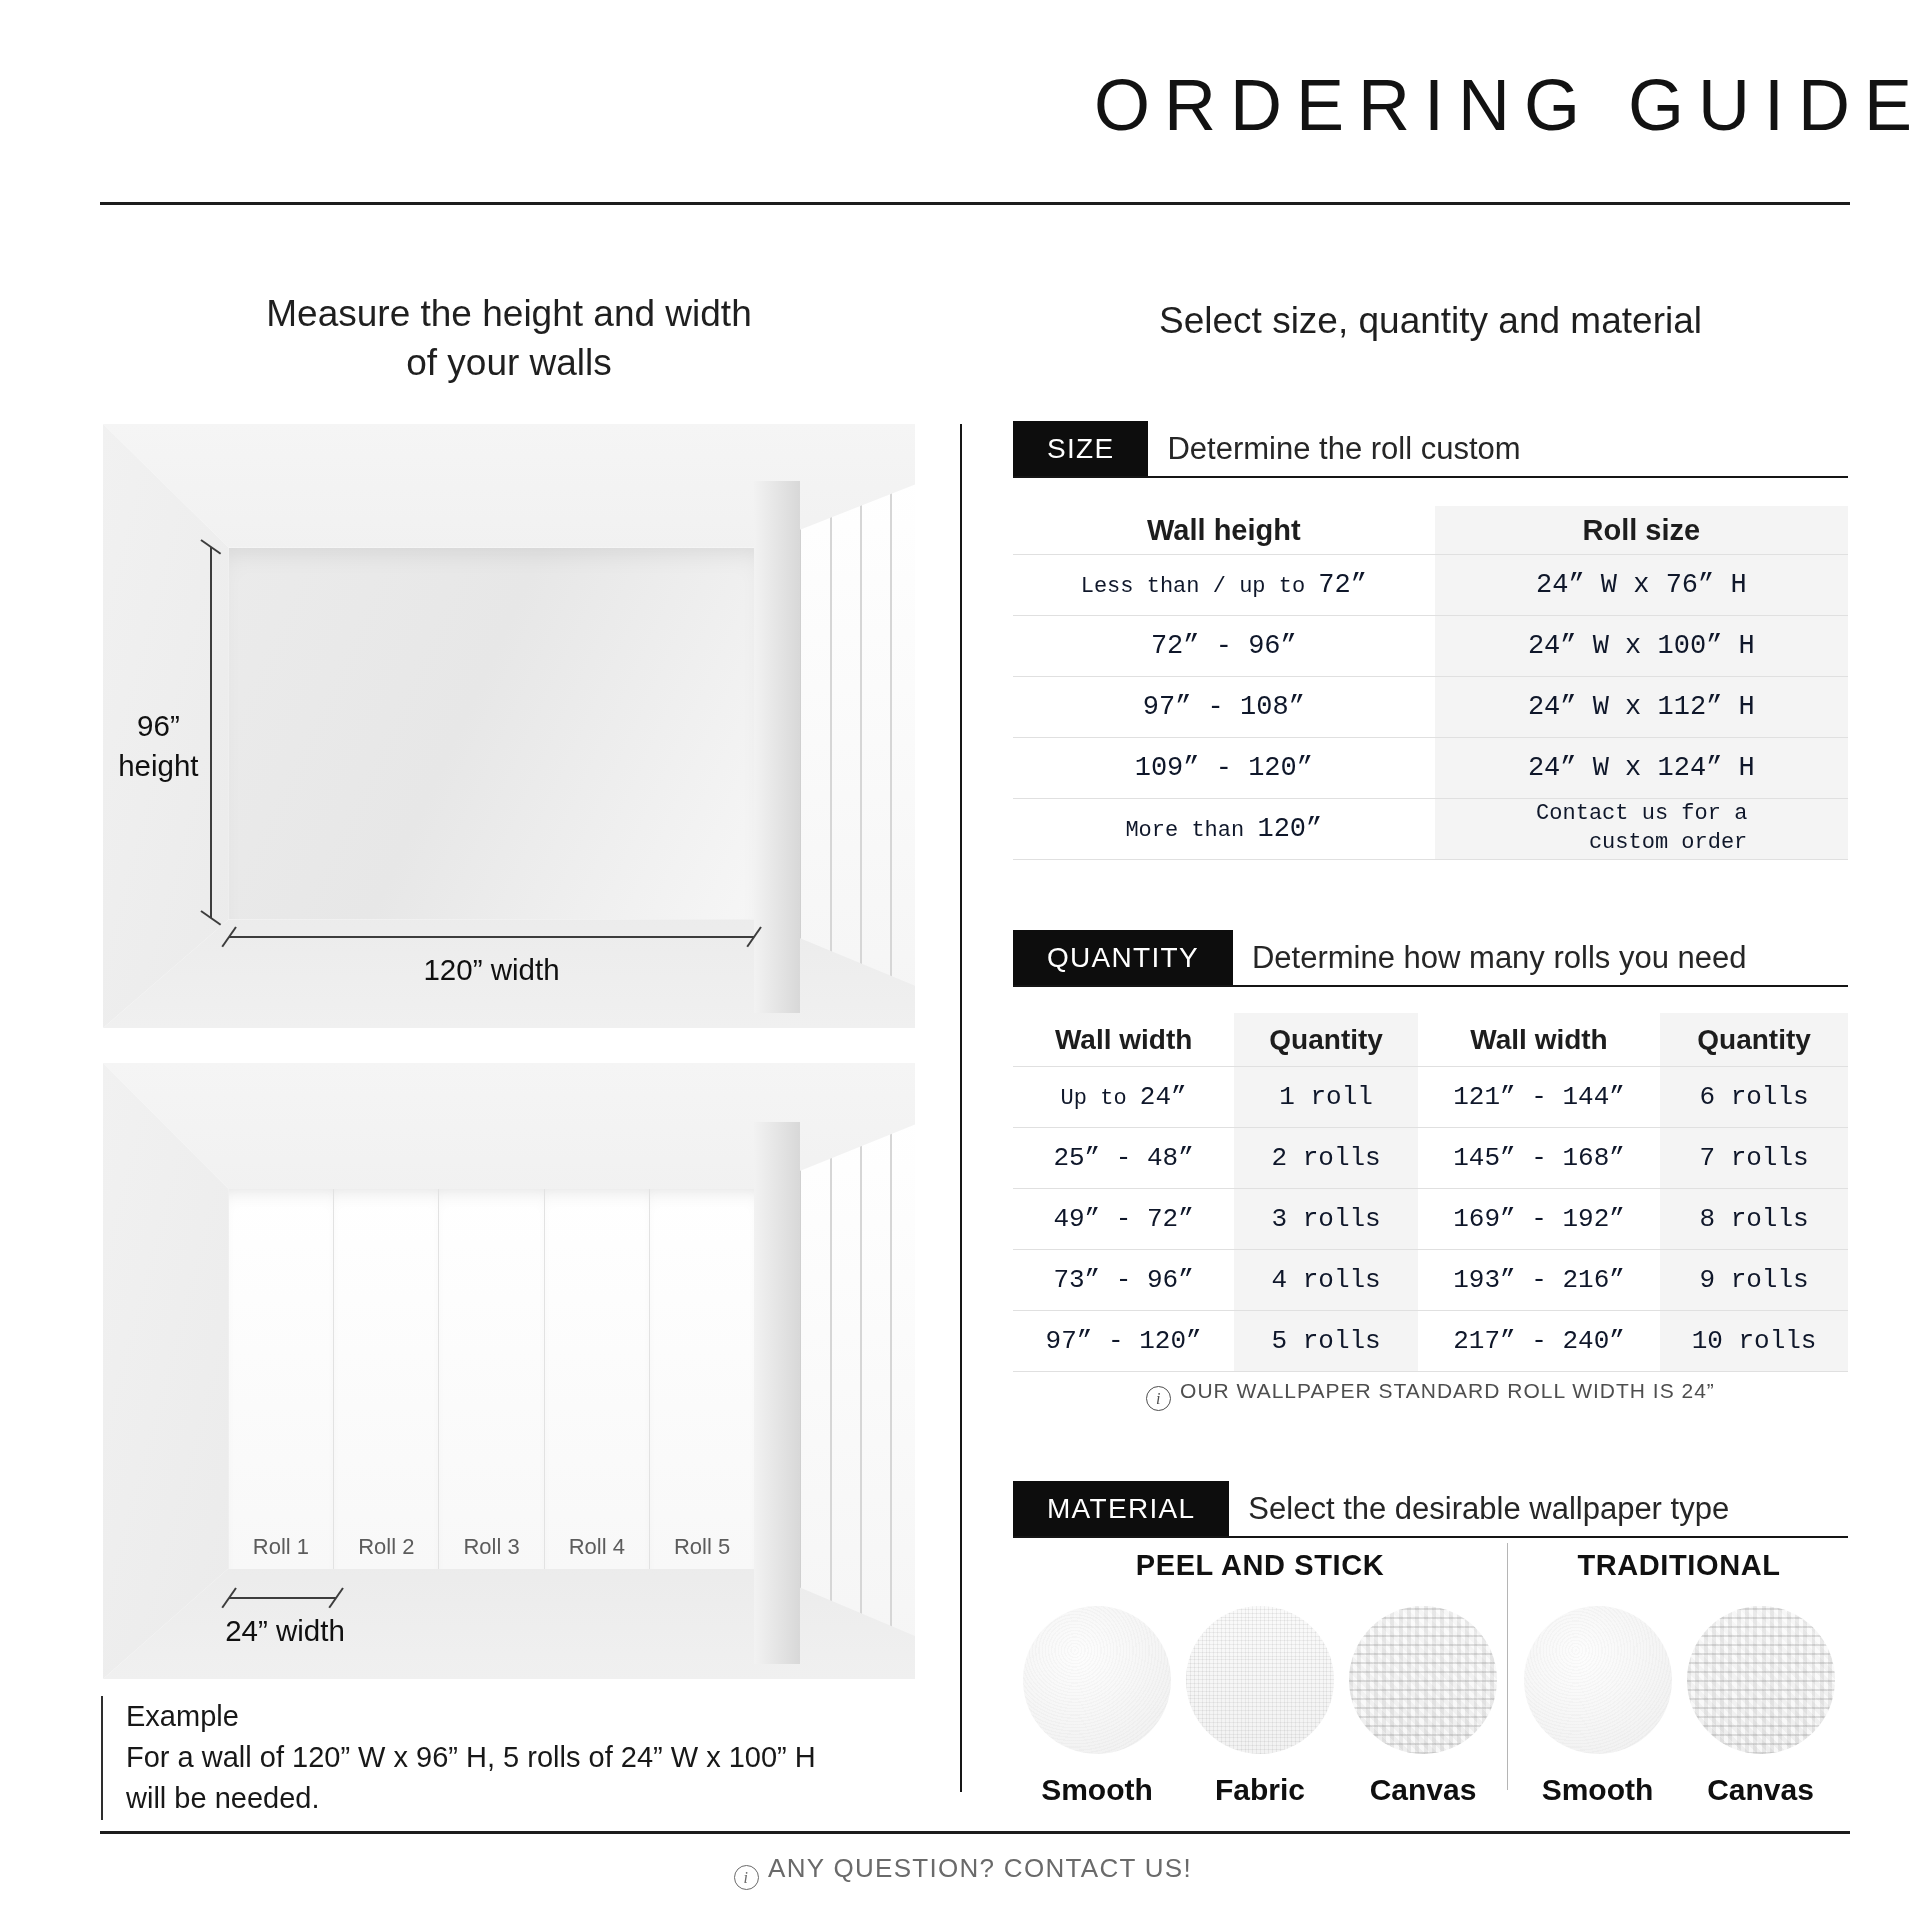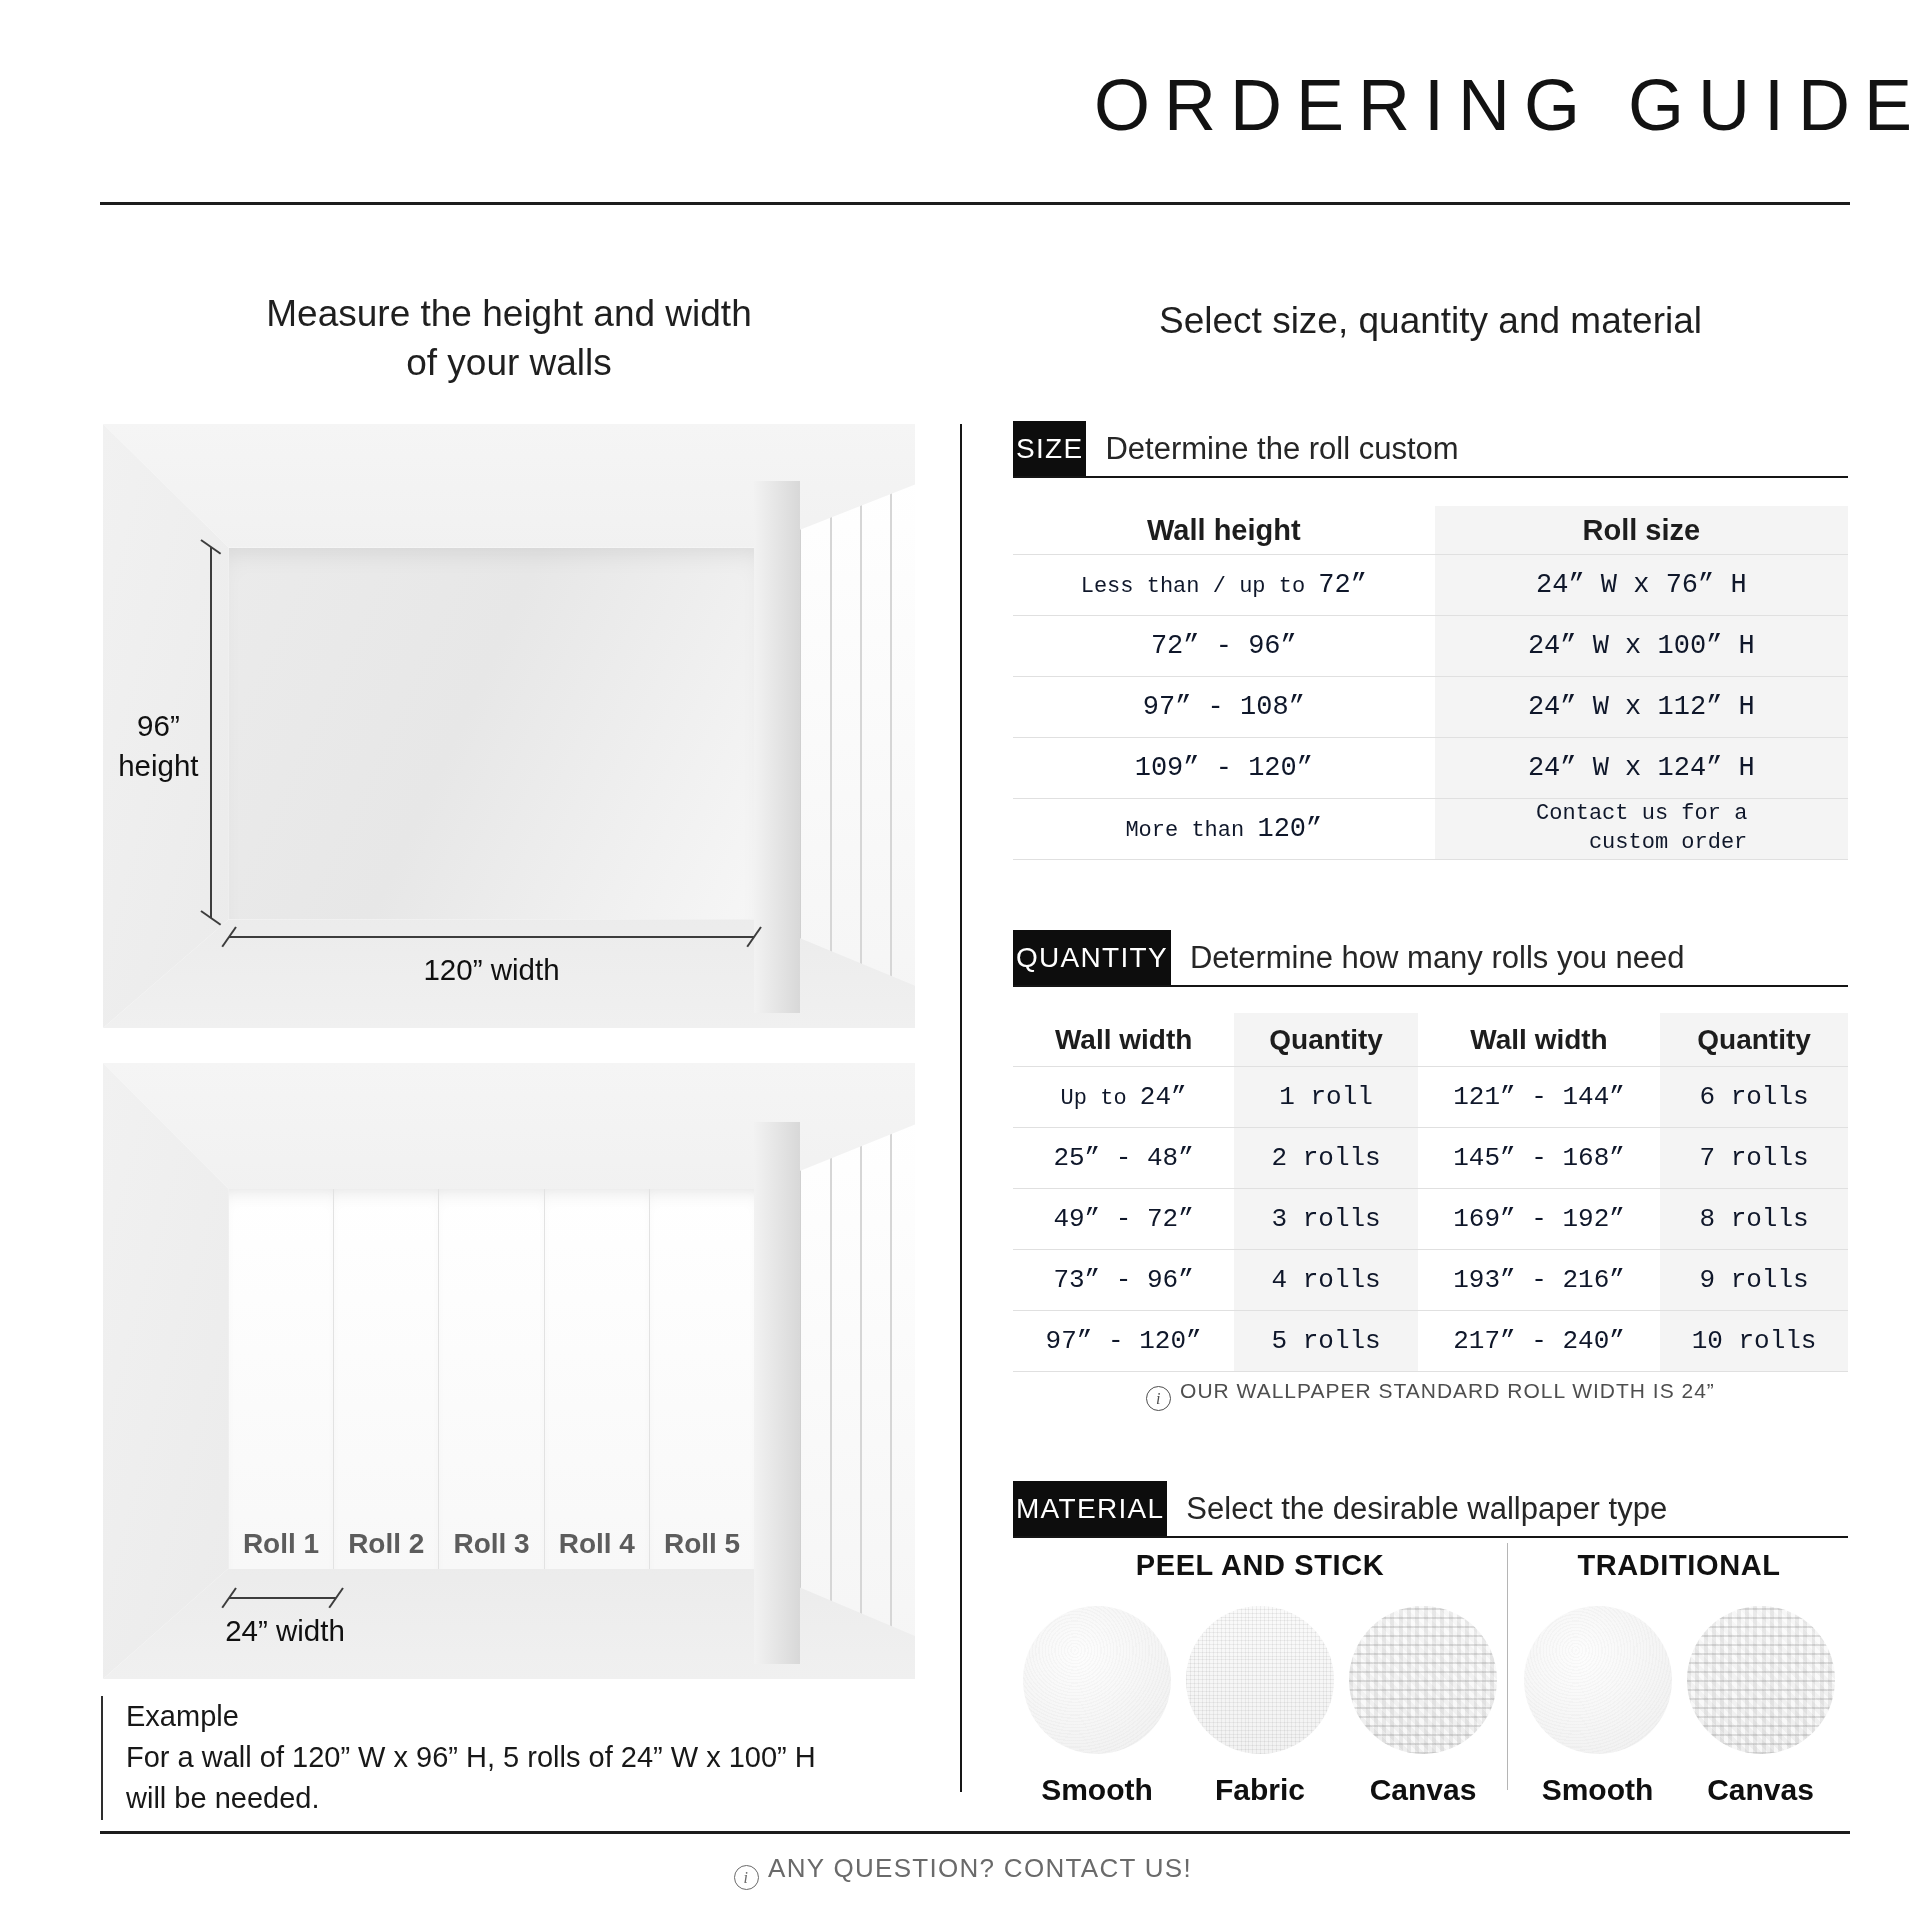--- a/index.html
+++ b/index.html
@@ -54,35 +54,35 @@
              font-size:29.5px; line-height:1.35; color:#101010; }
   .h-label span { display:block; }
   .w-label { position:absolute; left:126px; top:529px; width:525px; text-align:center;
              font-size:29.5px; color:#101010; }
 
   .rolls { position:absolute; left:15.5%; top:20.5%; width:64.7%; height:61.7%; display:flex; }
   .roll { flex:1 1 0; position:relative; background:linear-gradient(180deg,#ffffff,#f8f8f8);
           border-right:1.3px solid #e2e2e2; box-shadow:inset 0 14px 20.5px -14px rgba(0,0,0,.14); }
   .roll:last-child { border-right:none; }
   .roll-label { position:absolute; left:0; right:0; bottom:9px; text-align:center;
-                font-size:28px; color:#5c5c5c;font-weight:bold; }
+                font-size:22px; color:#5c5c5c; }
   .dim24 { left:126px; top:534px; width:107px; height:1.9px; }
   .w24-label { position:absolute; left:76px; top:551px; width:212px; text-align:center;
                font-size:29.5px; color:#101010; }
 
   .example { position:absolute; left:101px; top:1696px; width:873px;
              border-left:2.6px solid #2e2e2e; padding-left:23px;
              font-size:29px; line-height:1.42; color:#181818; }
 
   
   .section-bar { position:absolute; left:1013px; width:835px; height:55px;
                  border-bottom:2.6px solid #151515; display:flex; align-items:center; }
   #size-bar{top:421px} #quantity-bar{top:930px} #material-bar{top:1481px}
   .badge { background:#0d0d0d; color:#ffffff; font-size:28px; letter-spacing:1.3px;
-           padding:0 3px; height:55px; display:flex; align-items:center; white-space:nowrap; }
+           padding:0 34px; height:55px; display:flex; align-items:center; white-space:nowrap; }
   .bar-subtitle { margin-left:19px; font-size:31px; color:#262626; white-space:nowrap; }
 
   table { border-collapse:collapse; table-layout:fixed; }
   .size-table { position:absolute; left:1013px; top:506px; width:835px; }
   .qty-table  { position:absolute; left:1013px; top:1013px; width:835px; }
   th { height:46px; font-size:29px; font-weight:700; color:#1d1d1d; text-align:center; }
   td { height:58px; font-size:27px; color:#0f172a; text-align:center;
        border-top:1.3px solid #e0e0e0; font-weight:400;font-family:Liberation Mono, monospace; }
   tbody tr:last-child td { border-bottom:1.3px solid #e0e0e0; }
   .qty-table th { height:51px; font-size:28px; }

